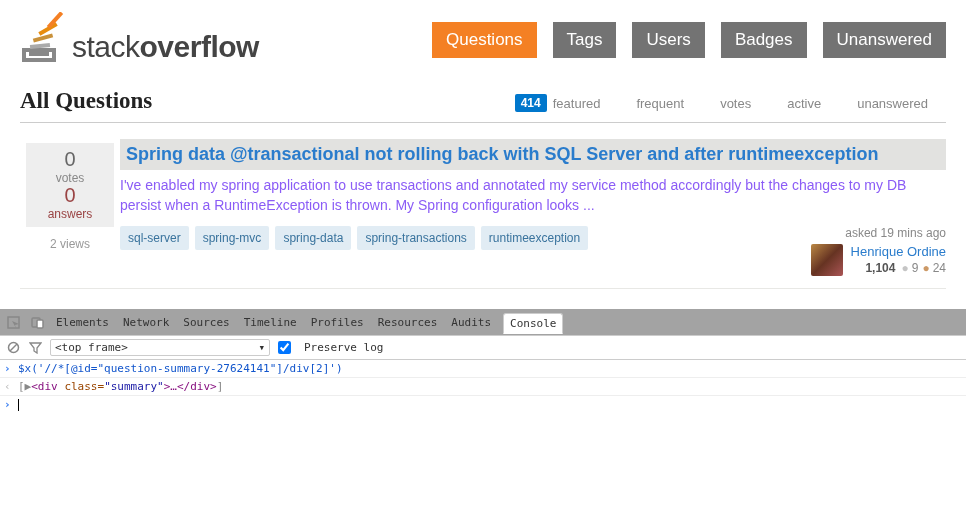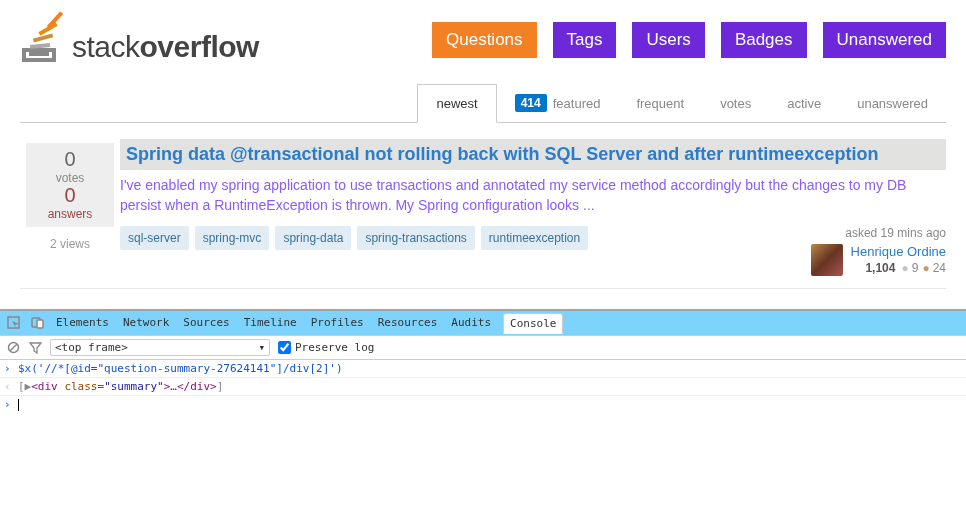--- a/index.html
+++ b/index.html
@@ -4,21 +4,21 @@
 <style>
 * { margin: 0; padding: 0; box-sizing: border-box; }
 body { font-family: Arial, Helvetica, sans-serif; font-size: 13px; color: #222; width: 966px; }
 .header { padding: 12px 20px 0 20px; }
 .logo-nav { display: flex; align-items: flex-end; gap: 20px; }
 .logo { display: flex; align-items: flex-end; }
 .logo svg { margin-right: 6px; }
 .logo-text { font-size: 30px; color: #444; font-weight: 300; letter-spacing: -0.5px; }
 .logo-text .bold { font-weight: bold; }
 .nav { display: flex; gap: 16px; margin-left: auto; margin-bottom: 6px; }
-.nav-item { background: #6d28d9; color: #fff; padding: 8px 14px; font-size: 17px; cursor: pointer; }
+.nav-item { background: #737373; color: #fff; padding: 8px 14px; font-size: 17px; cursor: pointer; }
 .nav-item.active { background: #f48024; }
 .page-title-row { display: flex; align-items: flex-end; border-bottom: 1px solid #ccc; margin: 20px 20px 0 20px; }
 .page-title { font-size: 23px; font-weight: bold; font-family: Georgia, serif; padding-bottom: 8px; }
 .sort-tabs { display: flex; margin-left: auto; }
 .sort-tab { padding: 10px 18px; color: #888; font-size: 13px; cursor: pointer; display: flex; align-items: center; gap: 6px; }
 .sort-tab.active { border: 1px solid #ccc; border-bottom: 1px solid #fff; margin-bottom: -1px; color: #333; background: #fff; }
 .badge-count { background: #07c; color: #fff; padding: 2px 6px; font-size: 12px; font-weight: bold; border-radius: 2px; }
 .question { display: flex; margin: 8px 20px 20px 20px; padding: 8px 0 12px 0; border-bottom: 1px solid #e8e8e5; }
 .stats-col { width: 100px; text-align: center; padding: 4px 0; flex-shrink: 0; }
 .stat-box { background: #eee; padding: 6px 10px; margin: 0 6px 4px 6px; }
@@ -36,27 +36,27 @@
 .tag { background: #e1ecf4; color: #39739d; padding: 5px 8px; font-size: 12px; border-radius: 2px; cursor: pointer; }
 .user-box { margin-left: auto; font-size: 12px; color: #888; flex-shrink: 0; }
 .user-row { display: flex; align-items: center; gap: 8px; margin-top: 4px; }
 .avatar { width: 32px; height: 32px; background: linear-gradient(135deg, #b84, #632, #a55); border-radius: 2px; }
 .user-name { color: #2a7ccc; font-size: 13px; }
 .rep { color: #555; font-weight: bold; margin-top: 2px; font-size: 12px; }
 .rep .dot-silver::before { content: "●"; color: #c5c5c5; margin: 0 3px 0 6px; }
 .rep .dot-bronze::before { content: "●"; color: #cc9966; margin: 0 3px 0 4px; }
 .rep .silver, .rep .bronze { color: #888; font-weight: normal; }
 .devtools { border-top: 2px solid #A3A3A3; font-family: Menlo, Consolas, monospace; font-size: 11px; }
-.dt-tabs { display: flex; align-items: center; padding: 2px 6px; border-bottom: 1px solid #ccc; background: #7dd3fc; gap: 10px; }
+.dt-tabs { display: flex; align-items: center; padding: 2px 6px; border-bottom: 1px solid #ccc; background: #a3a3a3; gap: 10px; }
 .dt-icon { width: 14px; height: 14px; display: inline-flex; align-items: center; justify-content: center; cursor: pointer; color: #666; }
 .dt-tab { color: #333; cursor: pointer; padding: 3px 2px; }
 .dt-tab.active { border: 1px solid #ccc; border-bottom: 1px solid #fff; background: #fff; border-radius: 3px 3px 0 0; padding: 3px 6px; margin-bottom: -1px; }
 .dt-toolbar { display: flex; align-items: center; padding: 3px 6px; border-bottom: 1px solid #ccc; gap: 8px; }
 .dt-frame { border: 1px solid #ccc; padding: 1px 4px; border-radius: 2px; color: #333; display: inline-flex; align-items: center; gap: 4px; min-width: 220px; justify-content: space-between; cursor: pointer; }
-.dt-check { display: flex; align-items: center; gap: 4px; color: #333; }
+.dt-check { display: flex; align-items: center; gap: 13px; color: #333; }
 .dt-check input { margin: 0; }
 .console-line { padding: 2px 18px; border-bottom: 1px solid #eee; position: relative; }
 .console-line::before { position: absolute; left: 4px; }
 .prompt::before { content: "›"; color: #367cf1; font-weight: bold; }
 .result::before { content: "‹"; color: #bbb; }
 .code-blue { color: #1155cc; }
 .code-result { color: #888; }
 .code-result .tag-dark { color: #881280; }
 .code-result .attr { color: #994500; }
 .code-result .val { color: #1a1aa6; }
@@ -88,24 +88,22 @@
       <div class="nav-item active">Questions</div>
       <div class="nav-item">Tags</div>
       <div class="nav-item">Users</div>
       <div class="nav-item">Badges</div>
       <div class="nav-item">Unanswered</div>
     </div>
   </div>
 </div>
 
 <div class="page-title-row">
+  <div class="page-title">All Questions</div>
   <div class="sort-tabs">
-    <div class="sort-tab active">
-        <span>newest</span>
-      </div>
     <div class="sort-tab">
         <span class="badge-count">414</span>
         <span>featured</span>
       </div>
     <div class="sort-tab">
         <span>frequent</span>
       </div>
     <div class="sort-tab">
         <span>votes</span>
       </div>

